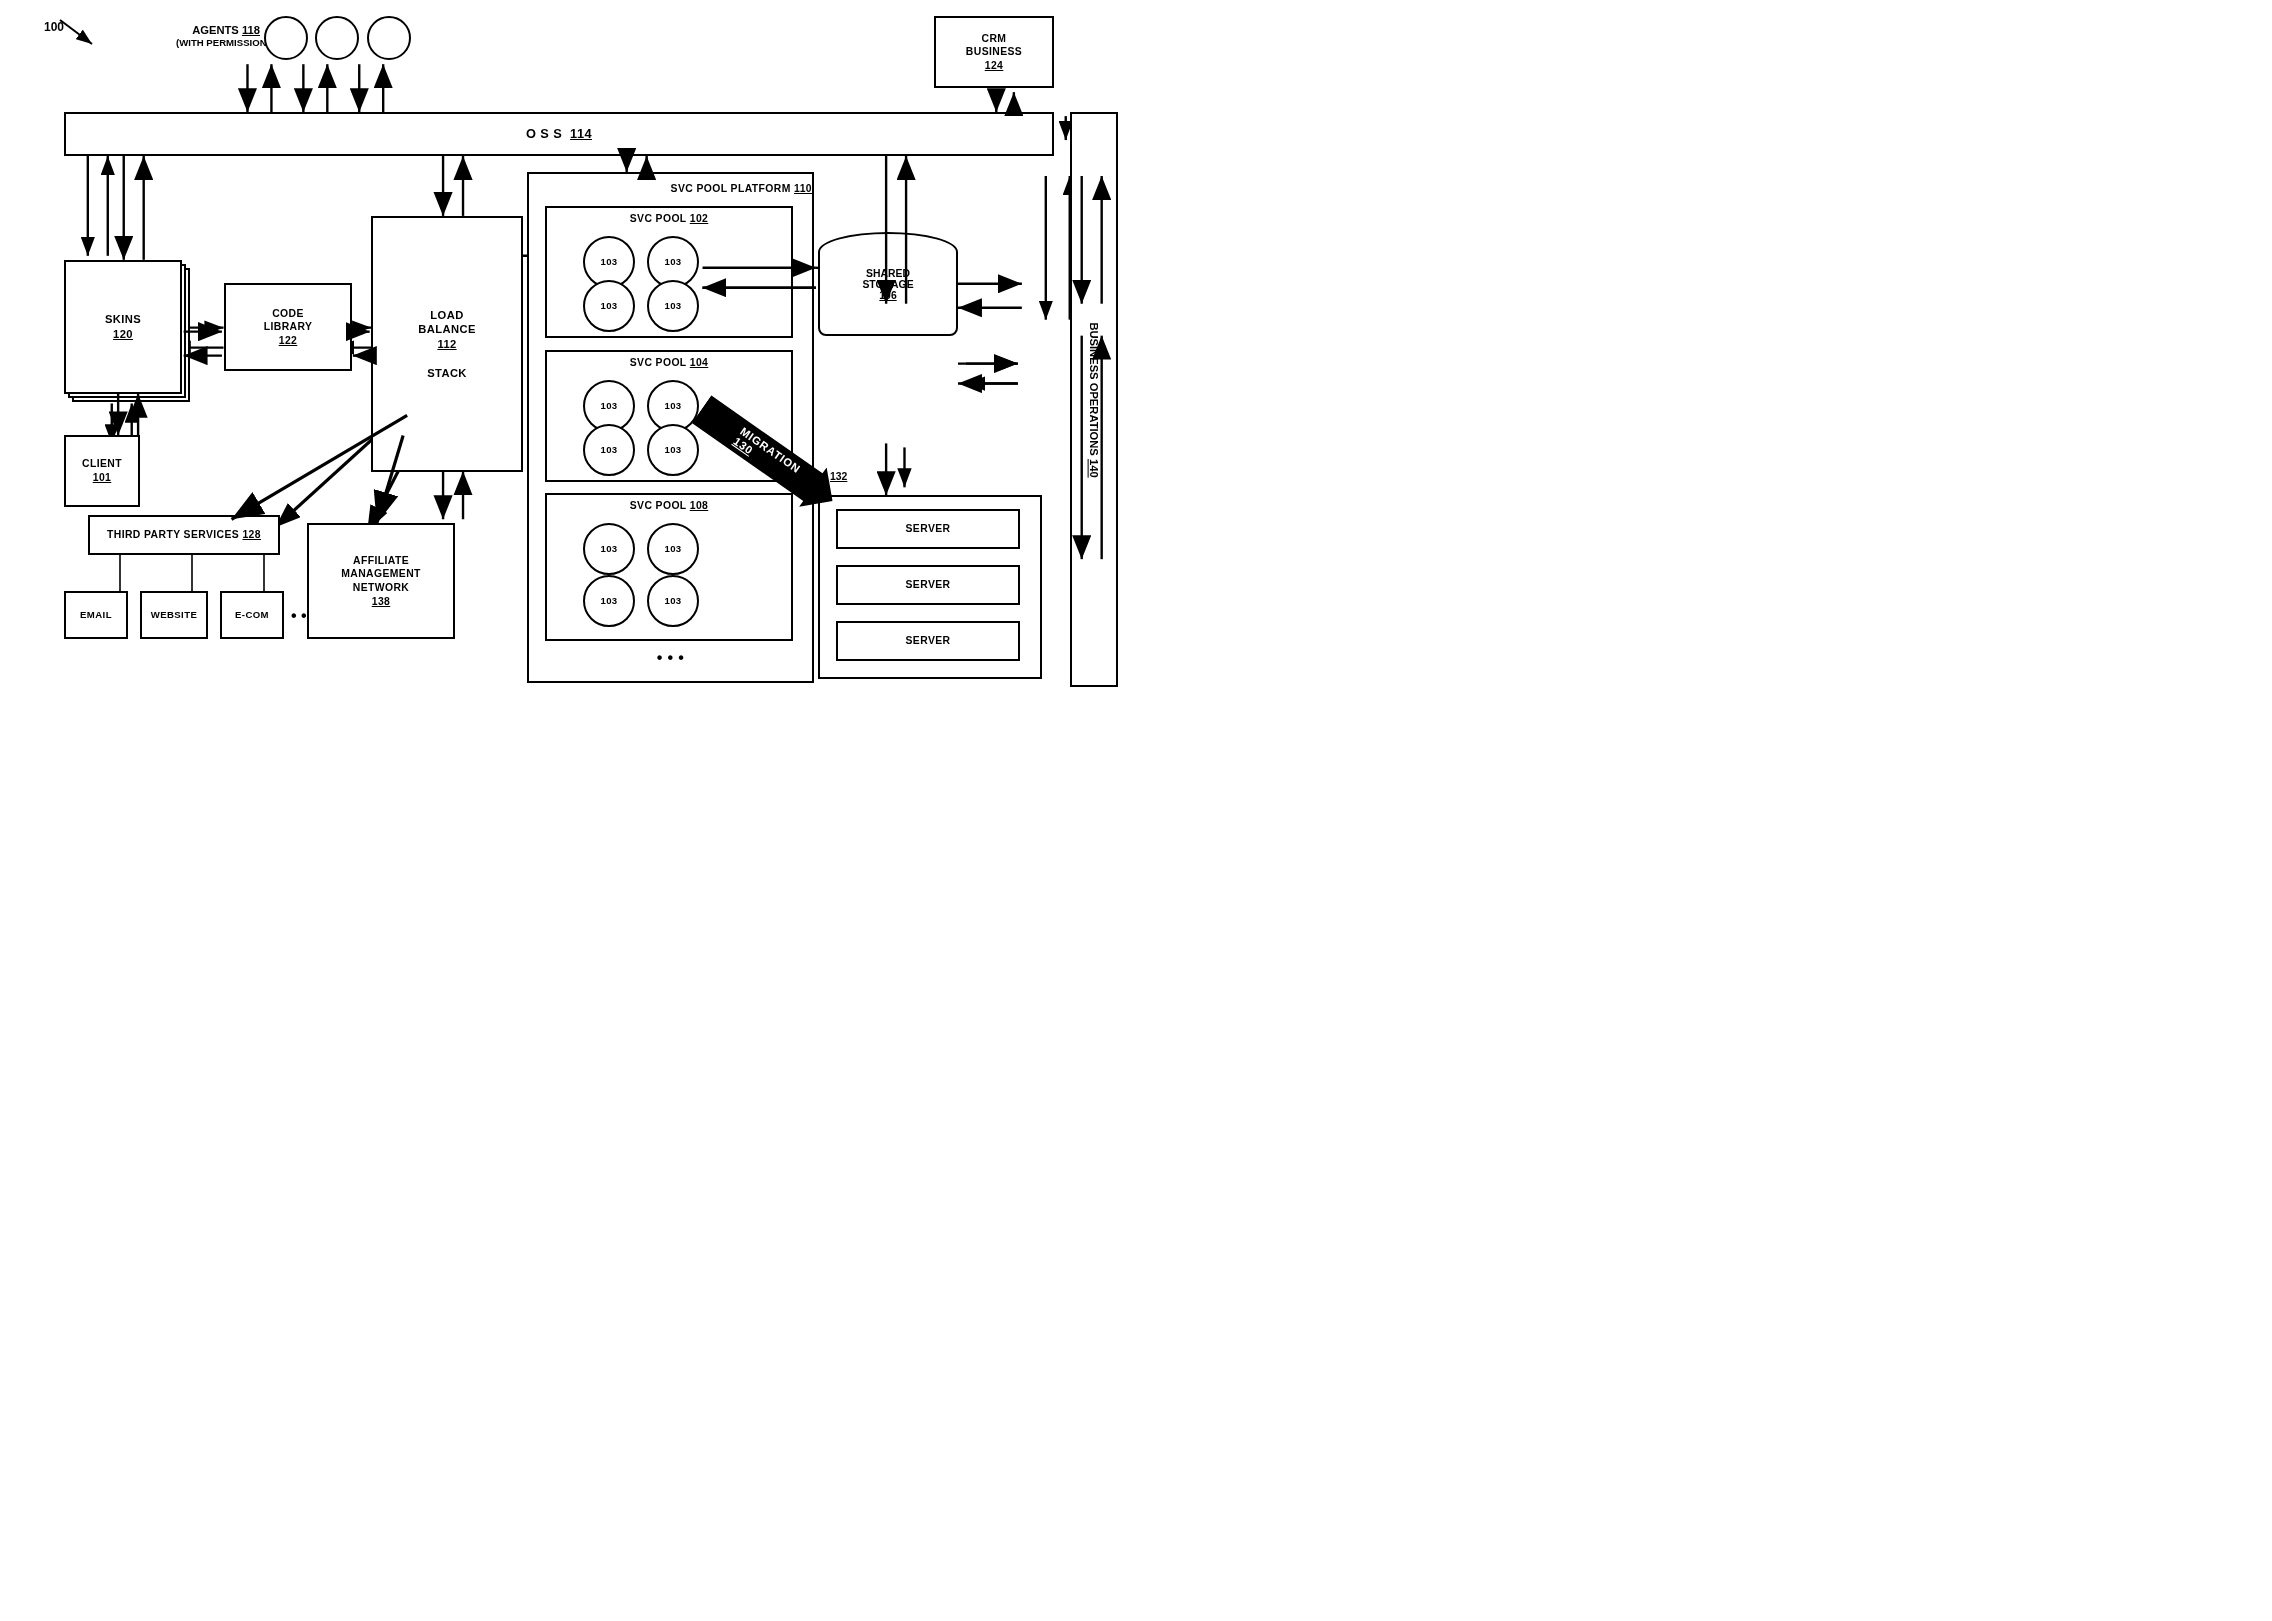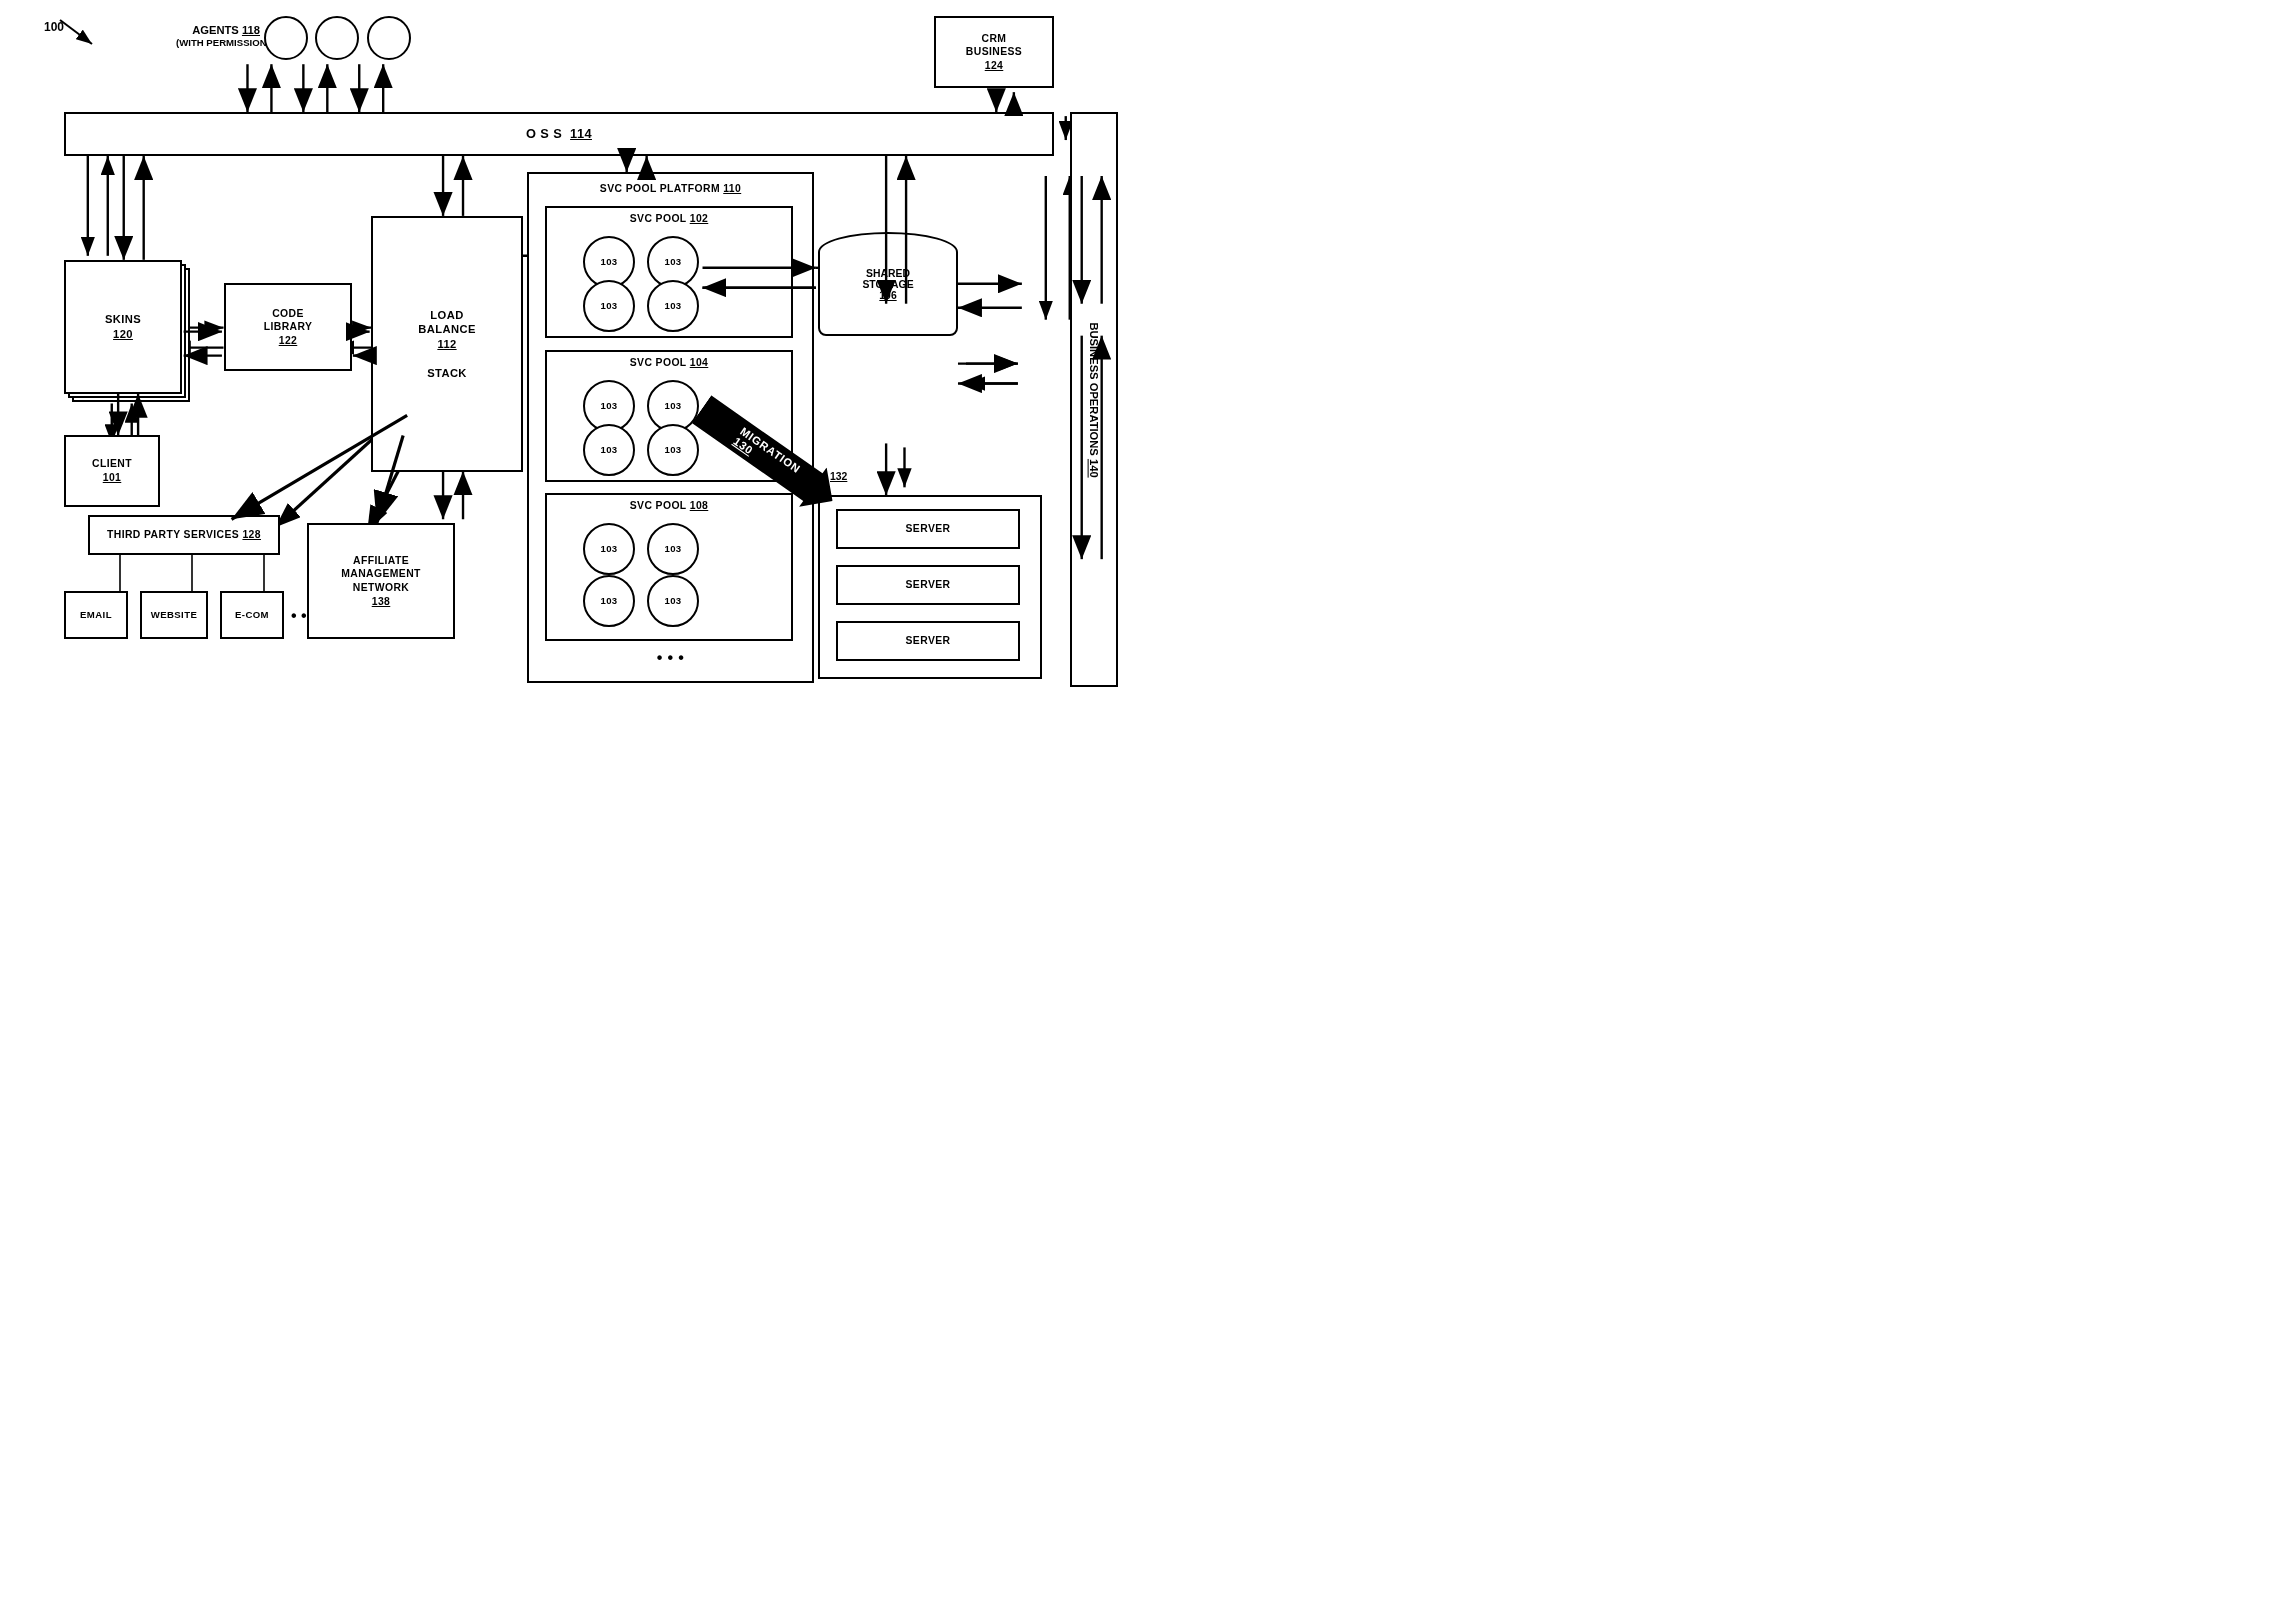--- a/index.html
+++ b/index.html
@@ -151,21 +151,21 @@
     <span>O S S &nbsp;<span class="underline">114</span></span>
   </div>
 
   <div style="position:absolute;top:112px;left:1070px;width:48px;height:575px;border:2px solid #000;background:#fff;display:flex;align-items:center;justify-content:center;">
     <div style="transform:rotate(90deg);white-space:nowrap;font-size:11.2px;font-weight:bold;">
       BUSINESS OPERATIONS <span class="underline">140</span>
     </div>
   </div>
 
   <div class="box" style="position:absolute;top:172px;left:527px;width:287px;height:511px;font-size:10.4px;">
-    <div style="position:absolute;top:8px;left:0;right:0;text-align:center;">
+    <div style="position:absolute;top:8px;left:0;right:0;text-align:right;">
       SVC POOL PLATFORM <span class="underline">110</span>
     </div>
 
     <div class="box" style="position:absolute;top:32px;left:16px;width:248px;height:132px;">
       <div style="position:absolute;top:4px;left:0;right:0;text-align:center;">SVC POOL <span class="underline">102</span></div>
 
       <div style="position:absolute;top:28px;left:36px;width:52px;height:52px;border:2px solid #000;border-radius:50%;background:#fff;display:flex;align-items:center;justify-content:center;font-size:9.6px;font-weight:bold;">103</div>
       <div style="position:absolute;top:28px;left:100px;width:52px;height:52px;border:2px solid #000;border-radius:50%;background:#fff;display:flex;align-items:center;justify-content:center;font-size:9.6px;font-weight:bold;">103</div>
       <div style="position:absolute;top:72px;left:36px;width:52px;height:52px;border:2px solid #000;border-radius:50%;background:#fff;display:flex;align-items:center;justify-content:center;font-size:9.6px;font-weight:bold;">103</div>
       <div style="position:absolute;top:72px;left:100px;width:52px;height:52px;border:2px solid #000;border-radius:50%;background:#fff;display:flex;align-items:center;justify-content:center;font-size:9.6px;font-weight:bold;">103</div>
@@ -206,21 +206,21 @@
 
   <div style="position:absolute;top:260px;left:64px;width:128px;height:152px;">
 
     <div style="position:absolute;top:8px;left:8px;width:118px;height:134px;border:2px solid #000;background:#fff;"></div>
     <div style="position:absolute;top:4px;left:4px;width:118px;height:134px;border:2px solid #000;background:#fff;"></div>
     <div class="box" style="position:absolute;top:0;left:0;width:118px;height:134px;font-size:11.2px;">
       <span style="font-weight:bold;">SKINS<br><span class="underline">120</span></span>
     </div>
   </div>
 
-  <div class="box" style="position:absolute;top:435px;left:64px;width:96px;height:72px;">
+  <div class="box" style="position:absolute;top:435px;left:64px;width:76px;height:72px;">
     <span style="font-weight:bold;">CLIENT<br><span class="underline">101</span></span>
   </div>
 
   <div class="box" style="position:absolute;top:515px;left:88px;width:192px;height:40px;">
     <span style="font-weight:bold;font-size:10.4px;">THIRD PARTY SERVICES <span class="underline">128</span></span>
   </div>
 
   <div class="box" style="position:absolute;top:591px;left:64px;width:64px;height:48px;font-size:9.6px;">
     <span style="font-weight:bold;">EMAIL</span>
   </div>

